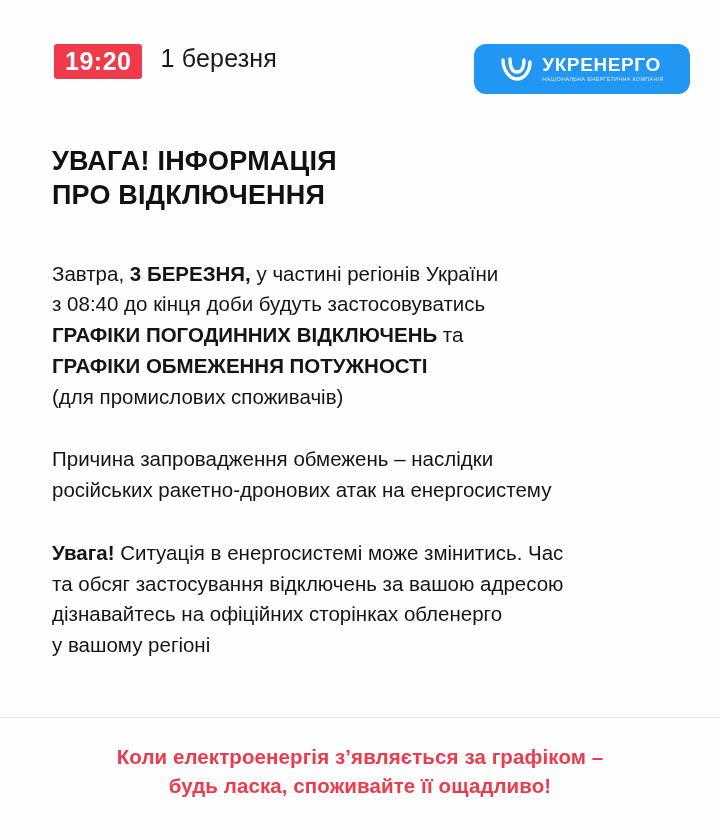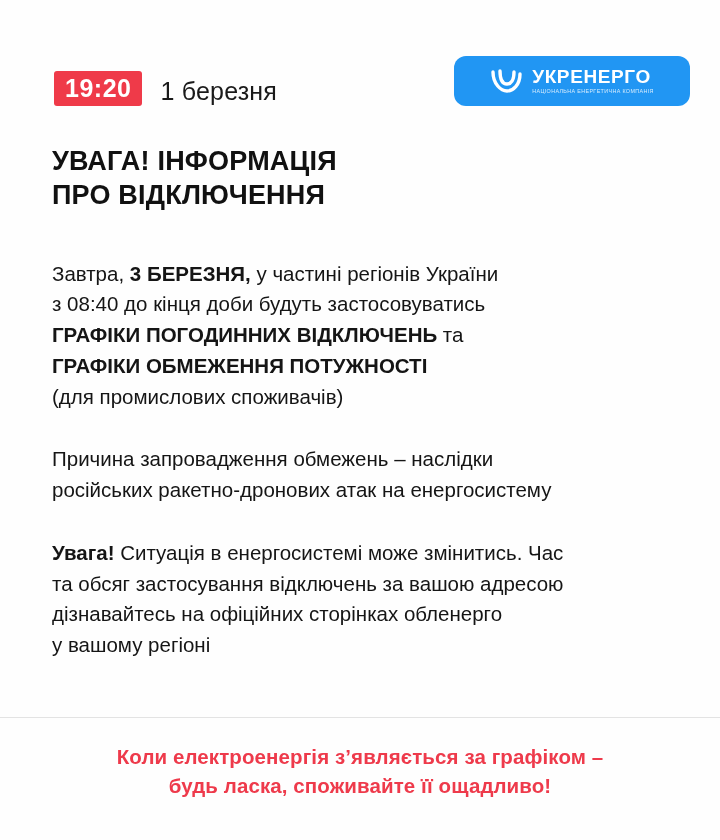--- a/index.html
+++ b/index.html
@@ -17,21 +17,21 @@
   .page {
     position: relative;
     width: 720px;
     height: 840px;
     box-sizing: border-box;
     background: #fefefe;
   }
   
   .header {
     display: flex;
-    align-items: flex-end;
+    align-items: flex-start;
     padding: 44px 30px 0 54px;
     height: 62px;
     box-sizing: content-box;
   }
   .time-badge {
     background: #ef3a49;
     color: #ffffff;
     font-weight: bold;
     font-size: 25px;
     letter-spacing: 0.5px;
@@ -42,21 +42,21 @@
   .date-label {
     font-size: 25px;
     color: #1a1a1a;
     margin-left: 18px;
     letter-spacing: 0.2px;
   }
   .logo {
     margin-left: auto;
     background: #2196f3;
     border-radius: 12px;
-    width: 236px;
+    width: 216px;
     height: 50px;
     display: flex;
     align-items: center;
     justify-content: center;
     gap: 8px;
     padding: 0 10px;
     box-sizing: border-box;
   }
   .logo-mark {
     width: 34px;

